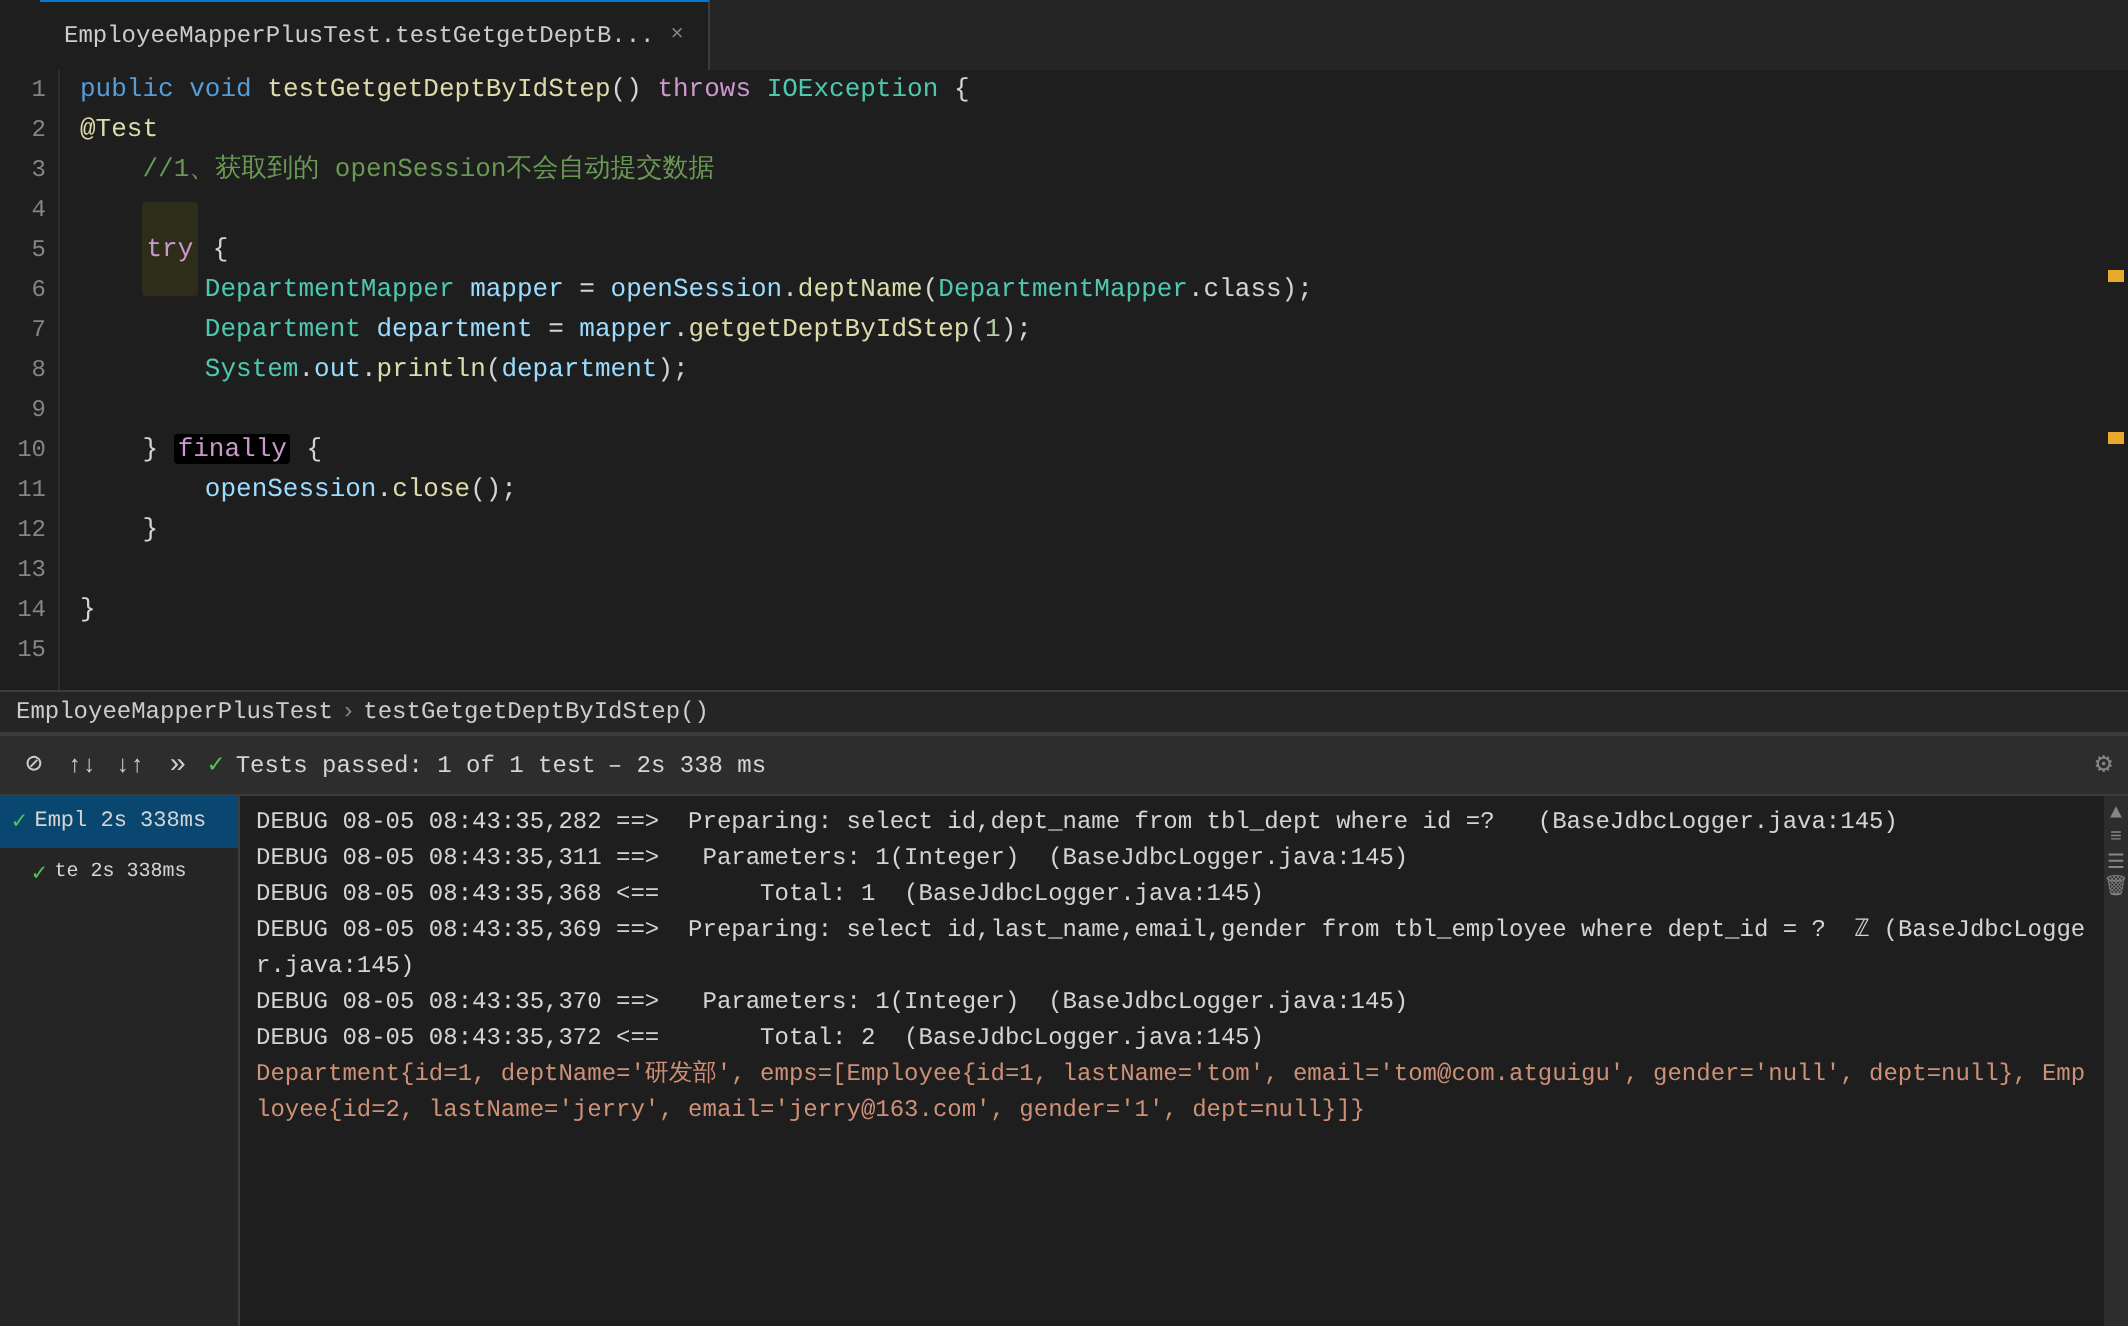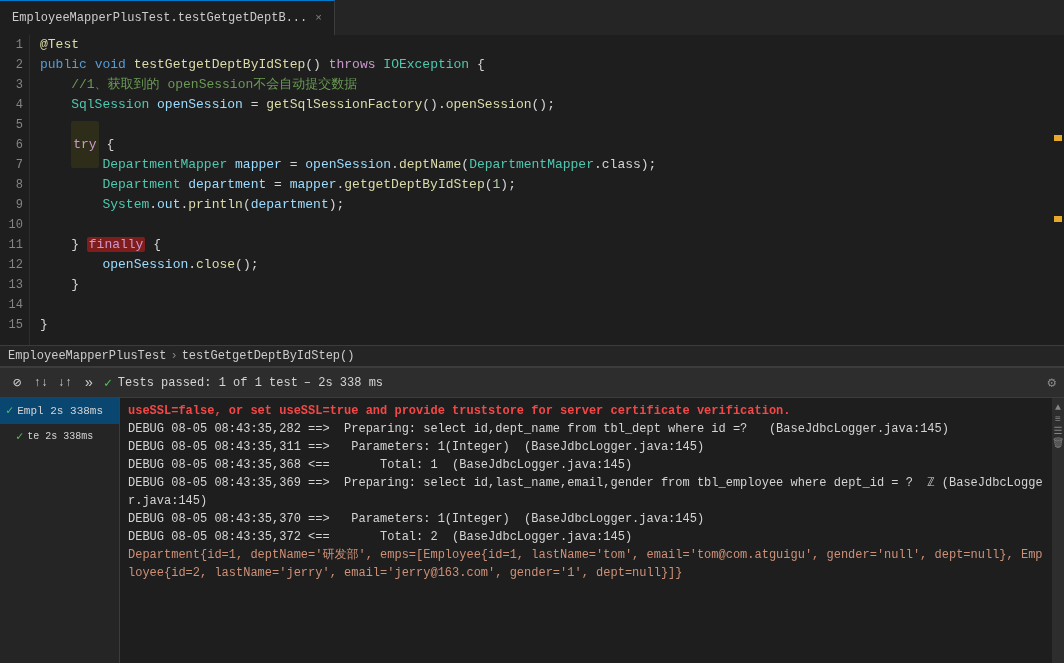--- a/index.html
+++ b/index.html
@@ -220,20 +220,21 @@
     .comment { color: #6a9955; text-align: right; } 
     .number { color: #b5cea8; } 
     .annotation { color: #dcdcaa; } 
     .param { color: #9cdcfe; }
 
     .tab-bar {
       background: #252526;
       height: 35px;
       display: flex;
       align-items: flex-end;
+      margin-left: 20px;
     }
 
     .tab {
       height: 35px;
       padding: 0 12px;
       display: flex;
       align-items: center;
       gap: 8px;
       font-size: 12px;
       cursor: pointer;
@@ -280,41 +281,40 @@
       <div class="line-num">10</div>
       <div class="line-num">11</div>
       <div class="line-num">12</div>
       <div class="line-num">13</div>
       <div class="line-num">14</div>
       <div class="line-num">15</div>
     </div>
 
     <div class="code-lines">
 
+      <div class="line"><span class="kw-blue">public</span> <span class="kw-blue">void</span> <span class="method">testGetgetDeptByIdStep</span>() <span class="kw">throws</span> <span class="type">IOException</span> {</div>
+
       <div class="line"><span class="annotation">@Test</span></div>
 
-      <div class="line"><span class="kw-blue">public</span> <span class="kw-blue">void</span> <span class="method">testGetgetDeptByIdStep</span>() <span class="kw">throws</span> <span class="type">IOException</span> {</div>
-
       <div class="line">    <span class="comment">//1、获取到的 openSession不会自动提交数据</span></div>
 
-      <div class="line">    <span class="type">SqlSession</span> <span class="param">openSession</span> = <span class="method">getSqlSessionFactory</span>().<span class="method">openSession</span>();</div>
 
       <div class="line"> </div>
 
       <div class="line">    <span class="kw" style="background:#2d2d1a;padding:16px 2px;border-radius:2px;">try</span> {</div>
 
       <div class="line">        <span class="type">DepartmentMapper</span> <span class="param">mapper</span> = <span class="param">openSession</span>.<span class="method">deptName</span>(<span class="type">DepartmentMapper</span>.class);</div>
 
       <div class="line">        <span class="type">Department</span> <span class="param">department</span> = <span class="param">mapper</span>.<span class="method">getgetDeptByIdStep</span>(<span class="number">1</span>);</div>
 
       <div class="line">        <span class="type">System</span>.<span class="param">out</span>.<span class="method">println</span>(<span class="param">department</span>);</div>
 
       <div class="line"> </div>
 
-      <div class="line">    } <span class="kw" style="background:#7f1d1d;padding:0 2px;border-radius:2px;">finally</span> {</div>
+      <div class="line">    } <span class="kw" style="background:#000000;padding:0 2px;border-radius:2px;">finally</span> {</div>
 
       <div class="line">        <span class="param">openSession</span>.<span class="method">close</span>();</div>
 
       <div class="line">    }</div>
 
       <div class="line"> </div>
 
       <div class="line">}</div>
     </div>
   </div>
@@ -355,21 +355,20 @@
         <span class="check">✓</span>
         <span style="font-size:11px;">Empl 2s 338ms</span>
       </div>
       <div class="tree-item" style="padding-left:16px;">
         <span class="check">✓</span>
         <span style="font-size:10px;">te 2s 338ms</span>
       </div>
     </div>
 
     <div class="log-area">
-      <div class="log-line log-error">useSSL=false, or set useSSL=true and provide truststore for server certificate verification.</div>
       <div class="log-line log-debug">DEBUG 08-05 08:43:35,282 ==&gt;  Preparing: select id,dept_name from tbl_dept where id =?   (BaseJdbcLogger.java:145)</div>
       <div class="log-line log-debug">DEBUG 08-05 08:43:35,311 ==&gt;   Parameters: 1(Integer)  (BaseJdbcLogger.java:145)</div>
       <div class="log-line log-debug">DEBUG 08-05 08:43:35,368 &lt;==       Total: 1  (BaseJdbcLogger.java:145)</div>
       <div class="log-line log-debug">DEBUG 08-05 08:43:35,369 ==&gt;  Preparing: select id,last_name,email,gender from tbl_employee <span style="color:#d4d4d4;">where</span> dept_id = ?  ℤ (BaseJdbcLogger.java:145)</div>
       <div class="log-line log-debug">DEBUG 08-05 08:43:35,370 ==&gt;   Parameters: 1(Integer)  (BaseJdbcLogger.java:145)</div>
       <div class="log-line log-debug">DEBUG 08-05 08:43:35,372 &lt;==       Total: 2  (BaseJdbcLogger.java:145)</div>
       <div class="log-line log-result">Department{id=1, deptName='研发部', emps=[Employee{id=1, lastName='tom', email='tom@com.atguigu', gender='null', dept=null}, Employee{id=2, lastName='jerry', email='jerry@163.com', gender='1', dept=null}]}</div>
     </div>
 
     <div class="panel-scrollbar">

